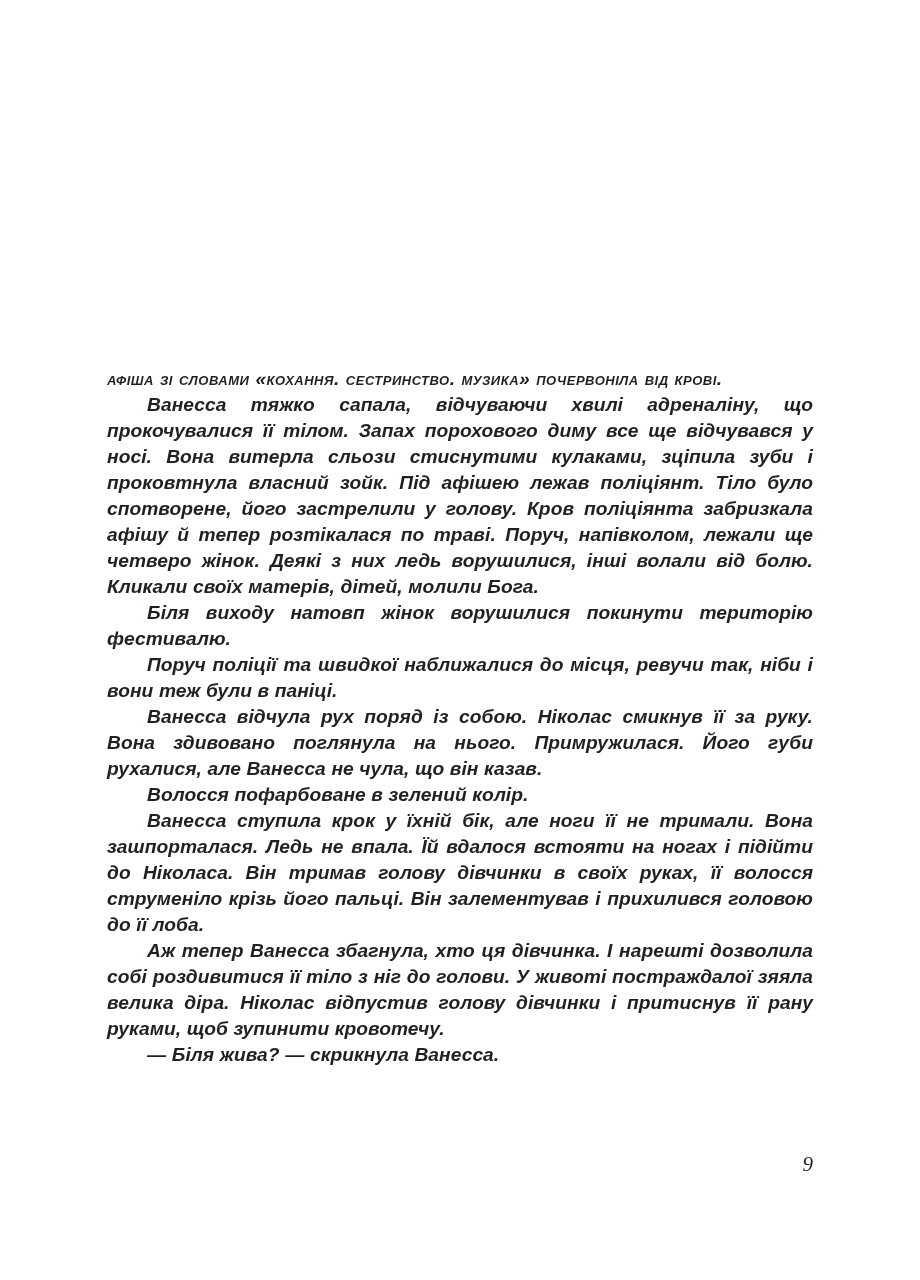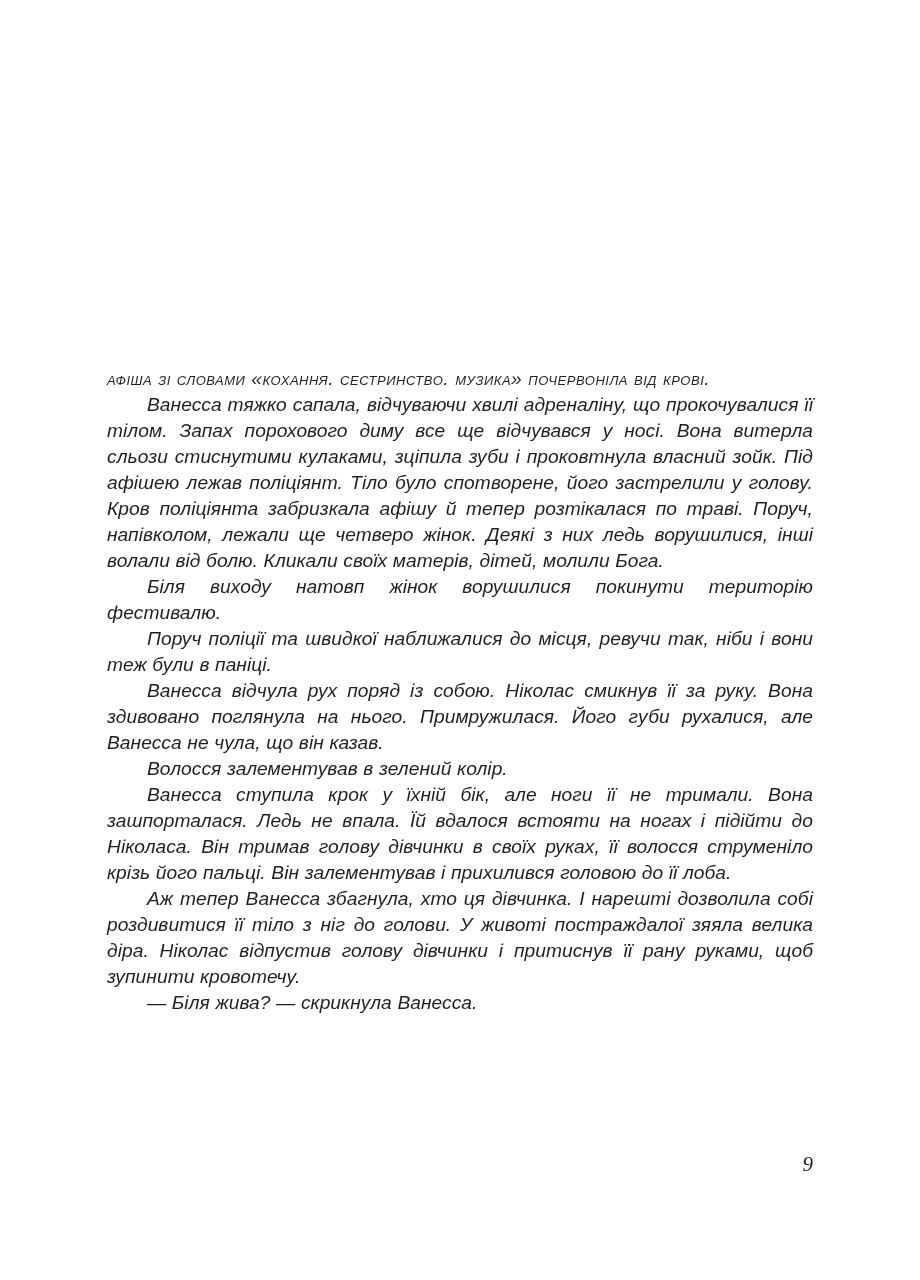--- a/index.html
+++ b/index.html
@@ -25,20 +25,21 @@
     margin: 0;
     font-style: italic;
     font-size: 19.2px;
     line-height: 26px;
     color: #231f20;
     text-align: justify;
     text-justify: inter-word;
     letter-spacing: 0.05px;
     word-spacing: 0.2px;
     hyphens: manual;
+    font-weight: bold;
   }
   .para.indent {
     text-indent: 40px;
   }
   .para.smallcaps {
     font-variant: small-caps;
     text-transform: lowercase;
     letter-spacing: 0.5px;
   }
   .page-number {
@@ -64,21 +65,21 @@
 
     <p class="para indent">Ванесса тяжко сапала, відчуваючи хвилі адреналіну, що прокочувалися її тілом. Запах порохового диму все ще відчувався у носі. Вона витерла сльози стиснутими кулаками, зціпила зуби і проковтнула власний зойк. Під афішею лежав поліціянт. Тіло було спотворене, його застрелили у голову. Кров поліціянта забризкала афішу й тепер розтікалася по траві. Поруч, напівколом, лежали ще четверо жінок. Деякі з них ледь ворушилися, інші волали від болю. Кликали своїх матерів, дітей, молили Бога.</p>
 
     <p class="para indent">Біля виходу натовп жінок ворушилися покинути територію фестивалю.</p>
 
     <p class="para indent">Поруч поліції та швидкої наближалися до місця, ревучи так, ніби і вони теж були в паніці.</p>
 
     <p class="para indent">Ванесса відчула рух поряд із собою. Ніколас смикнув її за руку. Вона здивовано поглянула на нього. Примружилася. Його губи рухалися, але Ванесса не чула, що він казав.</p>
 
 
-    <p class="para indent">Волосся залементував в зелений колір.</p>
+    <p class="para indent">Волосся пофарбоване в зелений колір.</p>
 
     <p class="para indent">Ванесса ступила крок у їхній бік, але ноги її не тримали. Вона зашпорталася. Ледь не впала. Їй вдалося встояти на ногах і підійти до Ніколаса. Він тримав голову дівчинки в своїх руках, її волосся струменіло крізь його пальці. Він залементував і прихилився головою до її лоба.</p>
 
     <p class="para indent">Аж тепер Ванесса збагнула, хто ця дівчинка. І нарешті дозволила собі роздивитися її тіло з ніг до голови. У животі постраждалої зяяла велика діра. Ніколас відпустив голову дівчинки і притиснув її рану руками, щоб зупинити кровотечу.</p>
 
     <p class="para indent">— Біля жива? — скрикнула Ванесса.</p>
 
   </div>
 
   <div class="page-number">9</div>

